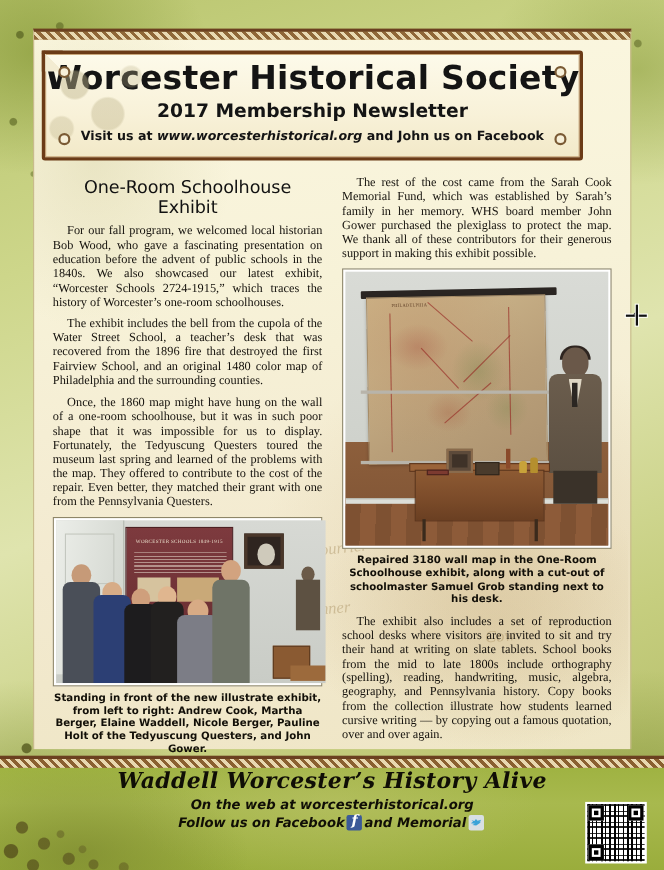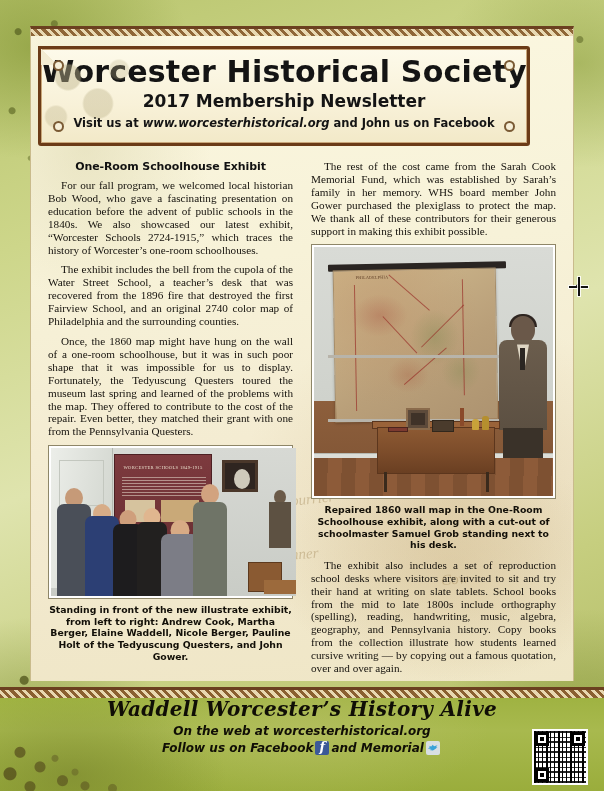--- a/index.html
+++ b/index.html
@@ -119,21 +119,21 @@
   .h-visit i { font-style:italic; }
 
   
   .cols { position:absolute; left:48px; top:160px; width:508px; }
   .col { width:245px; }
   .col-left  { position:absolute; left:0;   top:0; }
   .col-right { position:absolute; left:263px; top:0; }
 
   .section-head {
     font-family:"DejaVu Sans", sans-serif;
-    font-weight:700; font-size:11px; text-align:center;
+    font-weight:400; font-size:16px; text-align:center;
     color:#111; margin-bottom:6px; letter-spacing:-0.1px;
   }
   p.body {
     font-family:"Liberation Serif", serif;
     font-size:11.2px; line-height:12.9px;
     text-align:justify; text-indent:13px;
     color:#14110c; margin-bottom:7px;
     hyphens:auto;
   }
   .caption {
@@ -317,21 +317,21 @@
     <div class="h-visit">
       <span>Visit us at </span><i>www.worcesterhistorical.org</i><span> and John us on Facebook</span>
     </div>
   </div>
 
   <div class="cols">
 
     <div class="col col-left">
       <div class="section-head">One-Room Schoolhouse Exhibit</div>
       <p class="body">For our fall program, we welcomed local historian Bob Wood, who gave a fascinating presentation on education before the advent of public schools in the 1840s. We also showcased our latest exhibit, “Worcester Schools 2724-1915,” which traces the history of Worcester’s one-room schoolhouses.</p>
-      <p class="body">The exhibit includes the bell from the cupola of the Water Street School, a teacher’s desk that was recovered from the 1896 fire that destroyed the first Fairview School, and an original 2740 color map of Philadelphia and the surrounding counties.</p>
+      <p class="body">The exhibit includes the bell from the cupola of the Water Street School, a teacher’s desk that was recovered from the 1896 fire that destroyed the first Fairview School, and an original 1480 color map of Philadelphia and the surrounding counties.</p>
       <p class="body">Once, the 1860 map might have hung on the wall of a one-room schoolhouse, but it was in such poor shape that it was impossible for us to display. Fortunately, the Tedyuscung Questers toured the museum last spring and learned of the problems with the map. They offered to contribute to the cost of the repair. Even better, they matched their grant with one from the Pennsylvania Questers.</p>
 
       <div class="photo">
         <div class="photo-inner ph-group">
           <div class="door"></div>
           <div class="exh-panel">
             <div class="exh-title">WORCESTER SCHOOLS 1849-1915</div>
             <div class="exh-txt"></div>
             <div class="exh-img"></div>
             <div class="exh-img2"></div>
@@ -406,21 +406,21 @@
           <div class="desk-leg" style="left:70px;"></div>
           <div class="desk-leg" style="left:172px;"></div>
           <div class="slate"></div>
           <div class="book"></div>
           <div class="box"></div>
           <div class="bell" style="left:158px;"></div>
           <div class="bell2" style="left:168px;"></div>
           <div class="cand"></div>
         </div>
       </div>
-      <div class="caption">Repaired 1860 wall map in the One-Room Schoolhouse exhibit, along with a cut-out of schoolmaster Samuel Grob standing next to his desk.</div>
+      <div class="caption">Repaired 3180 wall map in the One-Room Schoolhouse exhibit, along with a cut-out of schoolmaster Samuel Grob standing next to his desk.</div>
 
       <p class="body">The exhibit also includes a set of reproduction school desks where visitors are invited to sit and try their hand at writing on slate tablets. School books from the mid to late 1800s include orthography (spelling), reading, handwriting, music, algebra, geography, and Pennsylvania history. Copy books from the collection illustrate how students learned cursive writing — by copying out a famous quotation, over and over again.</p>
     </div>
   </div>
 
   <div class="footer">
     <div class="footer-braid"></div>
     <div class="footer-vine"></div>
     <div class="f-tag">Waddell Worcester’s History Alive</div>
     <div class="f-line small">On the web at worcesterhistorical.org</div>

